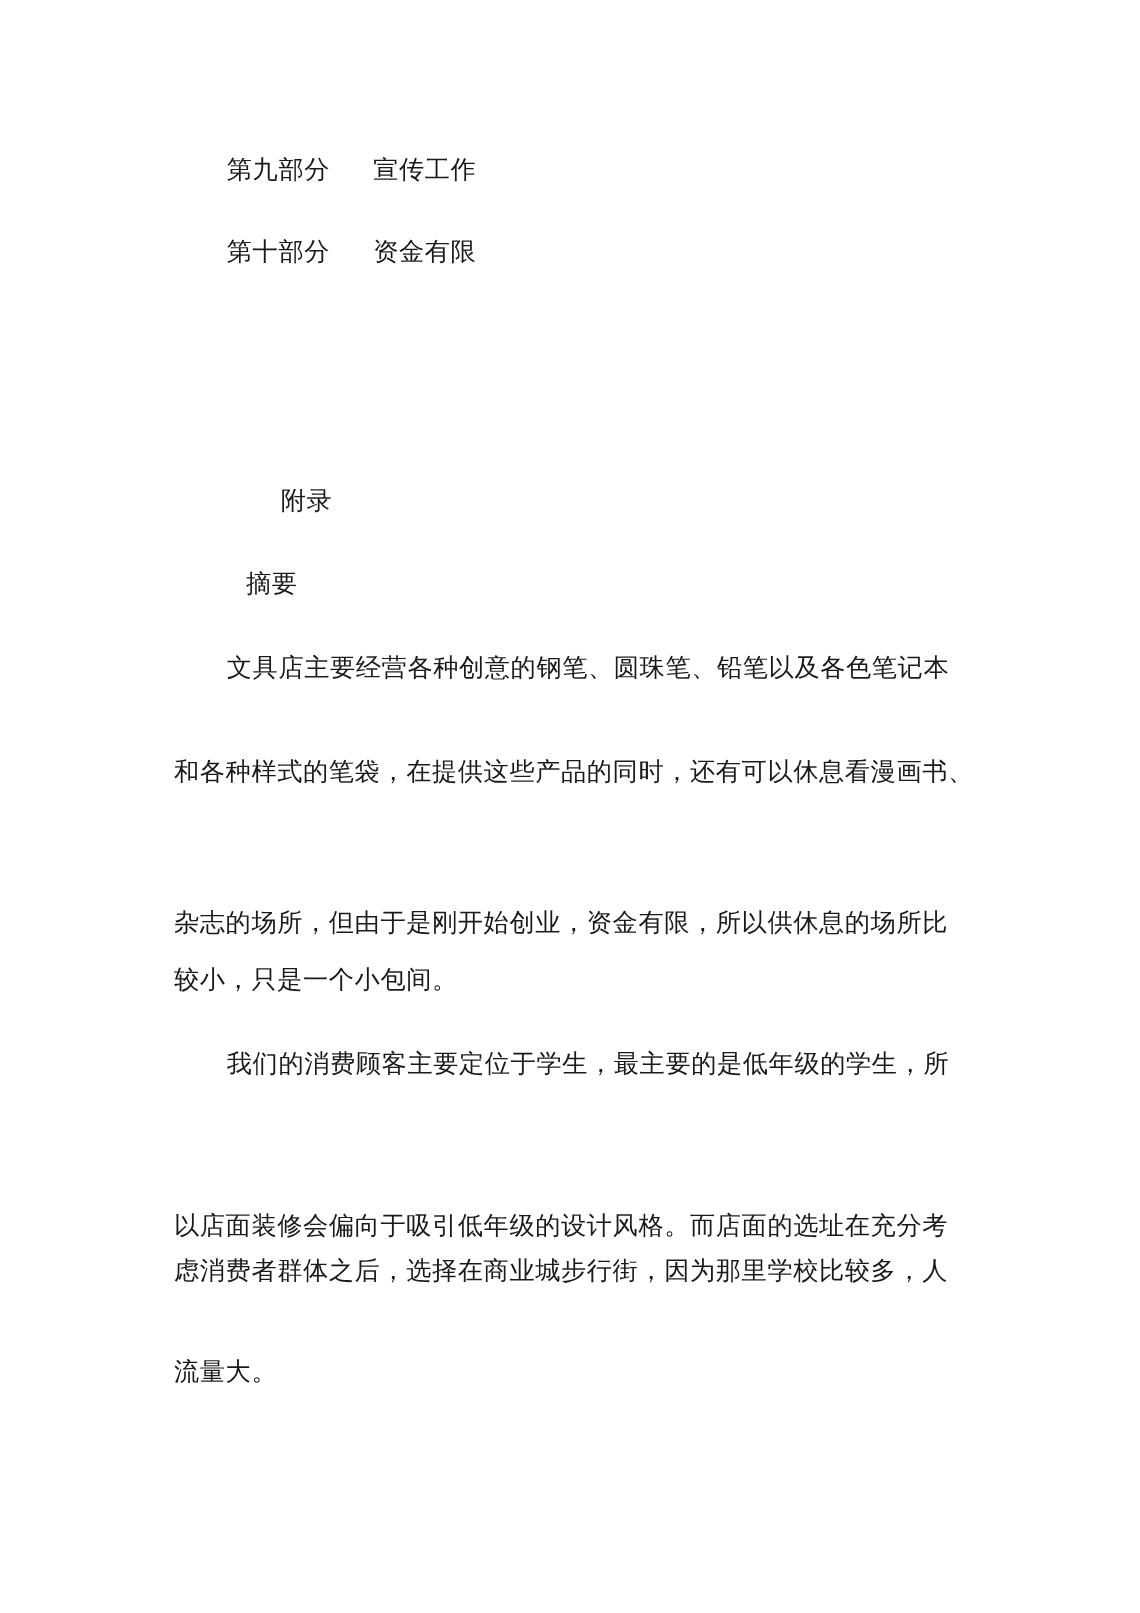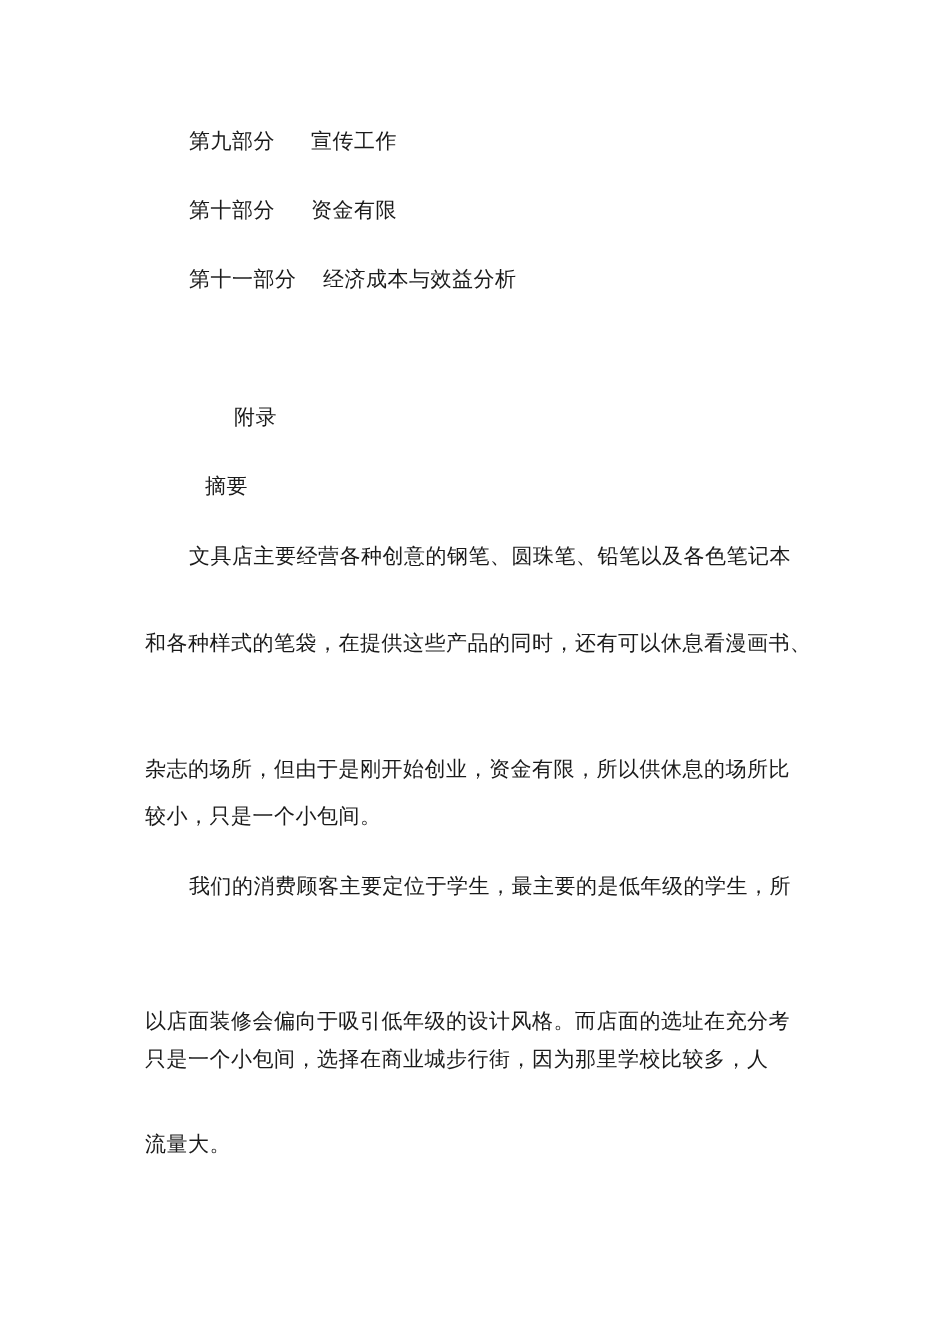--- a/index.html
+++ b/index.html
@@ -39,36 +39,33 @@
 <div class="page">
 
   <div class="line" style="left:189px; top:128px;">
     <span class="toc-num" style="width:122px;">第九部分</span><span class="toc-title">宣传工作</span>
   </div>
 
   <div class="line" style="left:189px; top:197px;">
     <span class="toc-num" style="width:122px;">第十部分</span><span class="toc-title">资金有限</span>
   </div>
 
-  <div class="line" style="left:189px; top:266px;">
-    <span class="toc-num" style="width:134px;">第十一部分</span><span class="toc-title">经济成本与效益分析</span>
-  </div>
 
 
   <div class="line" style="left:234px; top:404px;text-align:center;">附录</div>
 
   <div class="line" style="left:189px; top:473px;margin-left:16px;">摘要</div>
 
   <div>
     <div class="line" style="left:189px; top:543px;">文具店主要经营各种创意的钢笔、圆珠笔、铅笔以及各色笔记本</div>
     <div class="line" style="left:145px; top:630px;">和各种样式的笔袋，在提供这些产品的同时，还有可以休息看漫画书、</div>
     <div class="line" style="left:145px; top:756px;">杂志的场所，但由于是刚开始创业，资金有限，所以供休息的场所比</div>
     <div class="line" style="left:145px; top:803px;">较小，只是一个小包间。</div>
   </div>
 
   <div>
     <div class="line" style="left:189px; top:873px;">我们的消费顾客主要定位于学生，最主要的是低年级的学生，所</div>
     <div class="line" style="left:145px; top:1008px;">以店面装修会偏向于吸引低年级的设计风格。而店面的选址在充分考</div>
-    <div class="line" style="left:145px; top:1046px;">只是一个小包间，选择在商业城步行街，因为那里学校比较多，人</div>
+    <div class="line" style="left:145px; top:1046px;">虑消费者群体之后，选择在商业城步行街，因为那里学校比较多，人</div>
     <div class="line" style="left:145px; top:1133px;font-family:Liberation Mono, monospace;">流量大。</div>
   </div>
 
 </div>
 
 </body></html>

